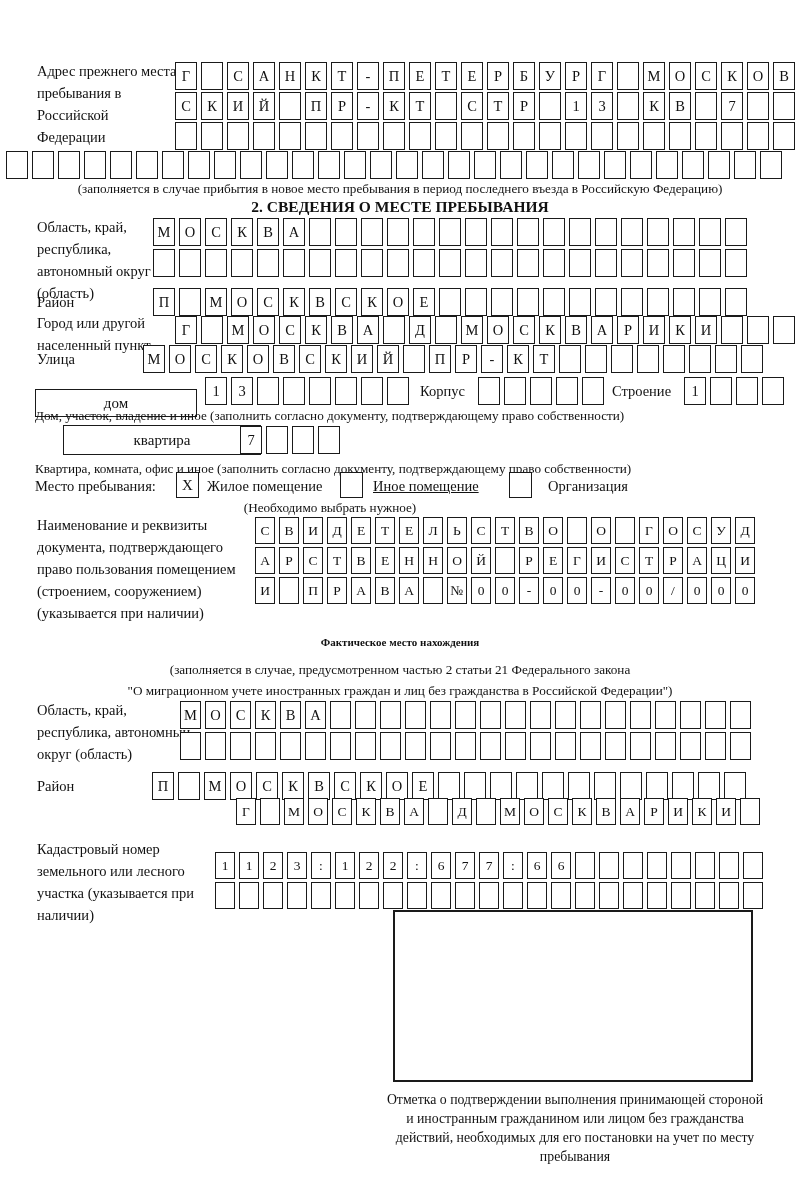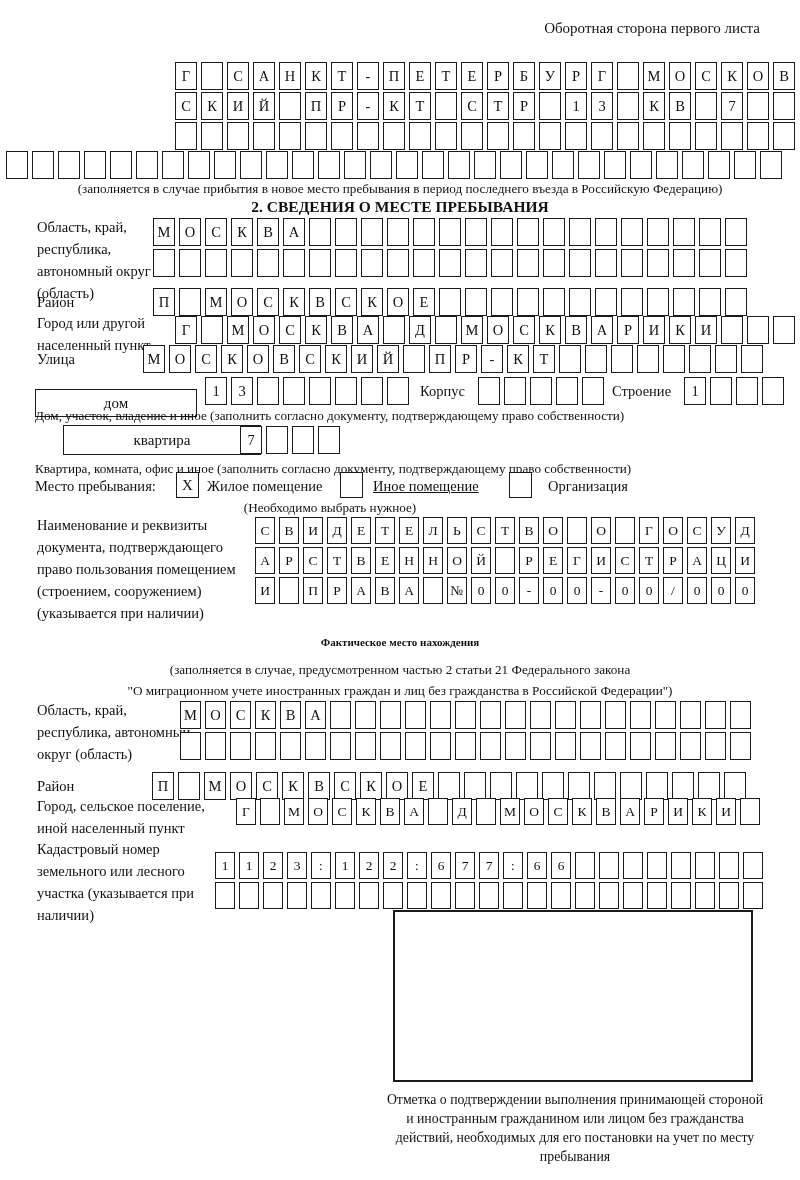--- a/index.html
+++ b/index.html
@@ -31,22 +31,22 @@
   }
   .stampbox{
     position:absolute;box-sizing:border-box;border:2px solid #1a1a1a;background:#fff;
   }
 </style>
 </head>
 <body>
 
 <div class="page">
 
-  <div class="abs label" style="top:17px;right:40px;font-size:15px;">Оборотная сторона первого листа</div>
-
+
+  <div class="abs label" style="left:37px;top:60px;width:140px;">Адрес прежнего места пребывания в Российской Федерации</div>
   <div class="cellrow" style="left:175px;top:62px;">
       <span class="cell filled">Г</span>
       <span class="cell"></span>
       <span class="cell filled">С</span>
       <span class="cell filled">А</span>
       <span class="cell filled">Н</span>
       <span class="cell filled">К</span>
       <span class="cell filled">Т</span>
       <span class="cell filled">-</span>
       <span class="cell filled">П</span>
@@ -482,21 +482,20 @@
       <span class="cell"></span>
       <span class="cell"></span>
       <span class="cell"></span>
       <span class="cell"></span>
       <span class="cell"></span>
       <span class="cell"></span>
       <span class="cell"></span>
       <span class="cell"></span>
     </div>
 
-  <div class="abs label" style="left:37px;top:795px;width:200px;">Город, сельское поселение, иной населенный пункт</div>
   <div class="cellrow c24" style="left:236px;top:798px;">
       <span class="cell filled">Г</span>
       <span class="cell"></span>
       <span class="cell filled">М</span>
       <span class="cell filled">О</span>
       <span class="cell filled">С</span>
       <span class="cell filled">К</span>
       <span class="cell filled">В</span>
       <span class="cell filled">А</span>
       <span class="cell"></span>

